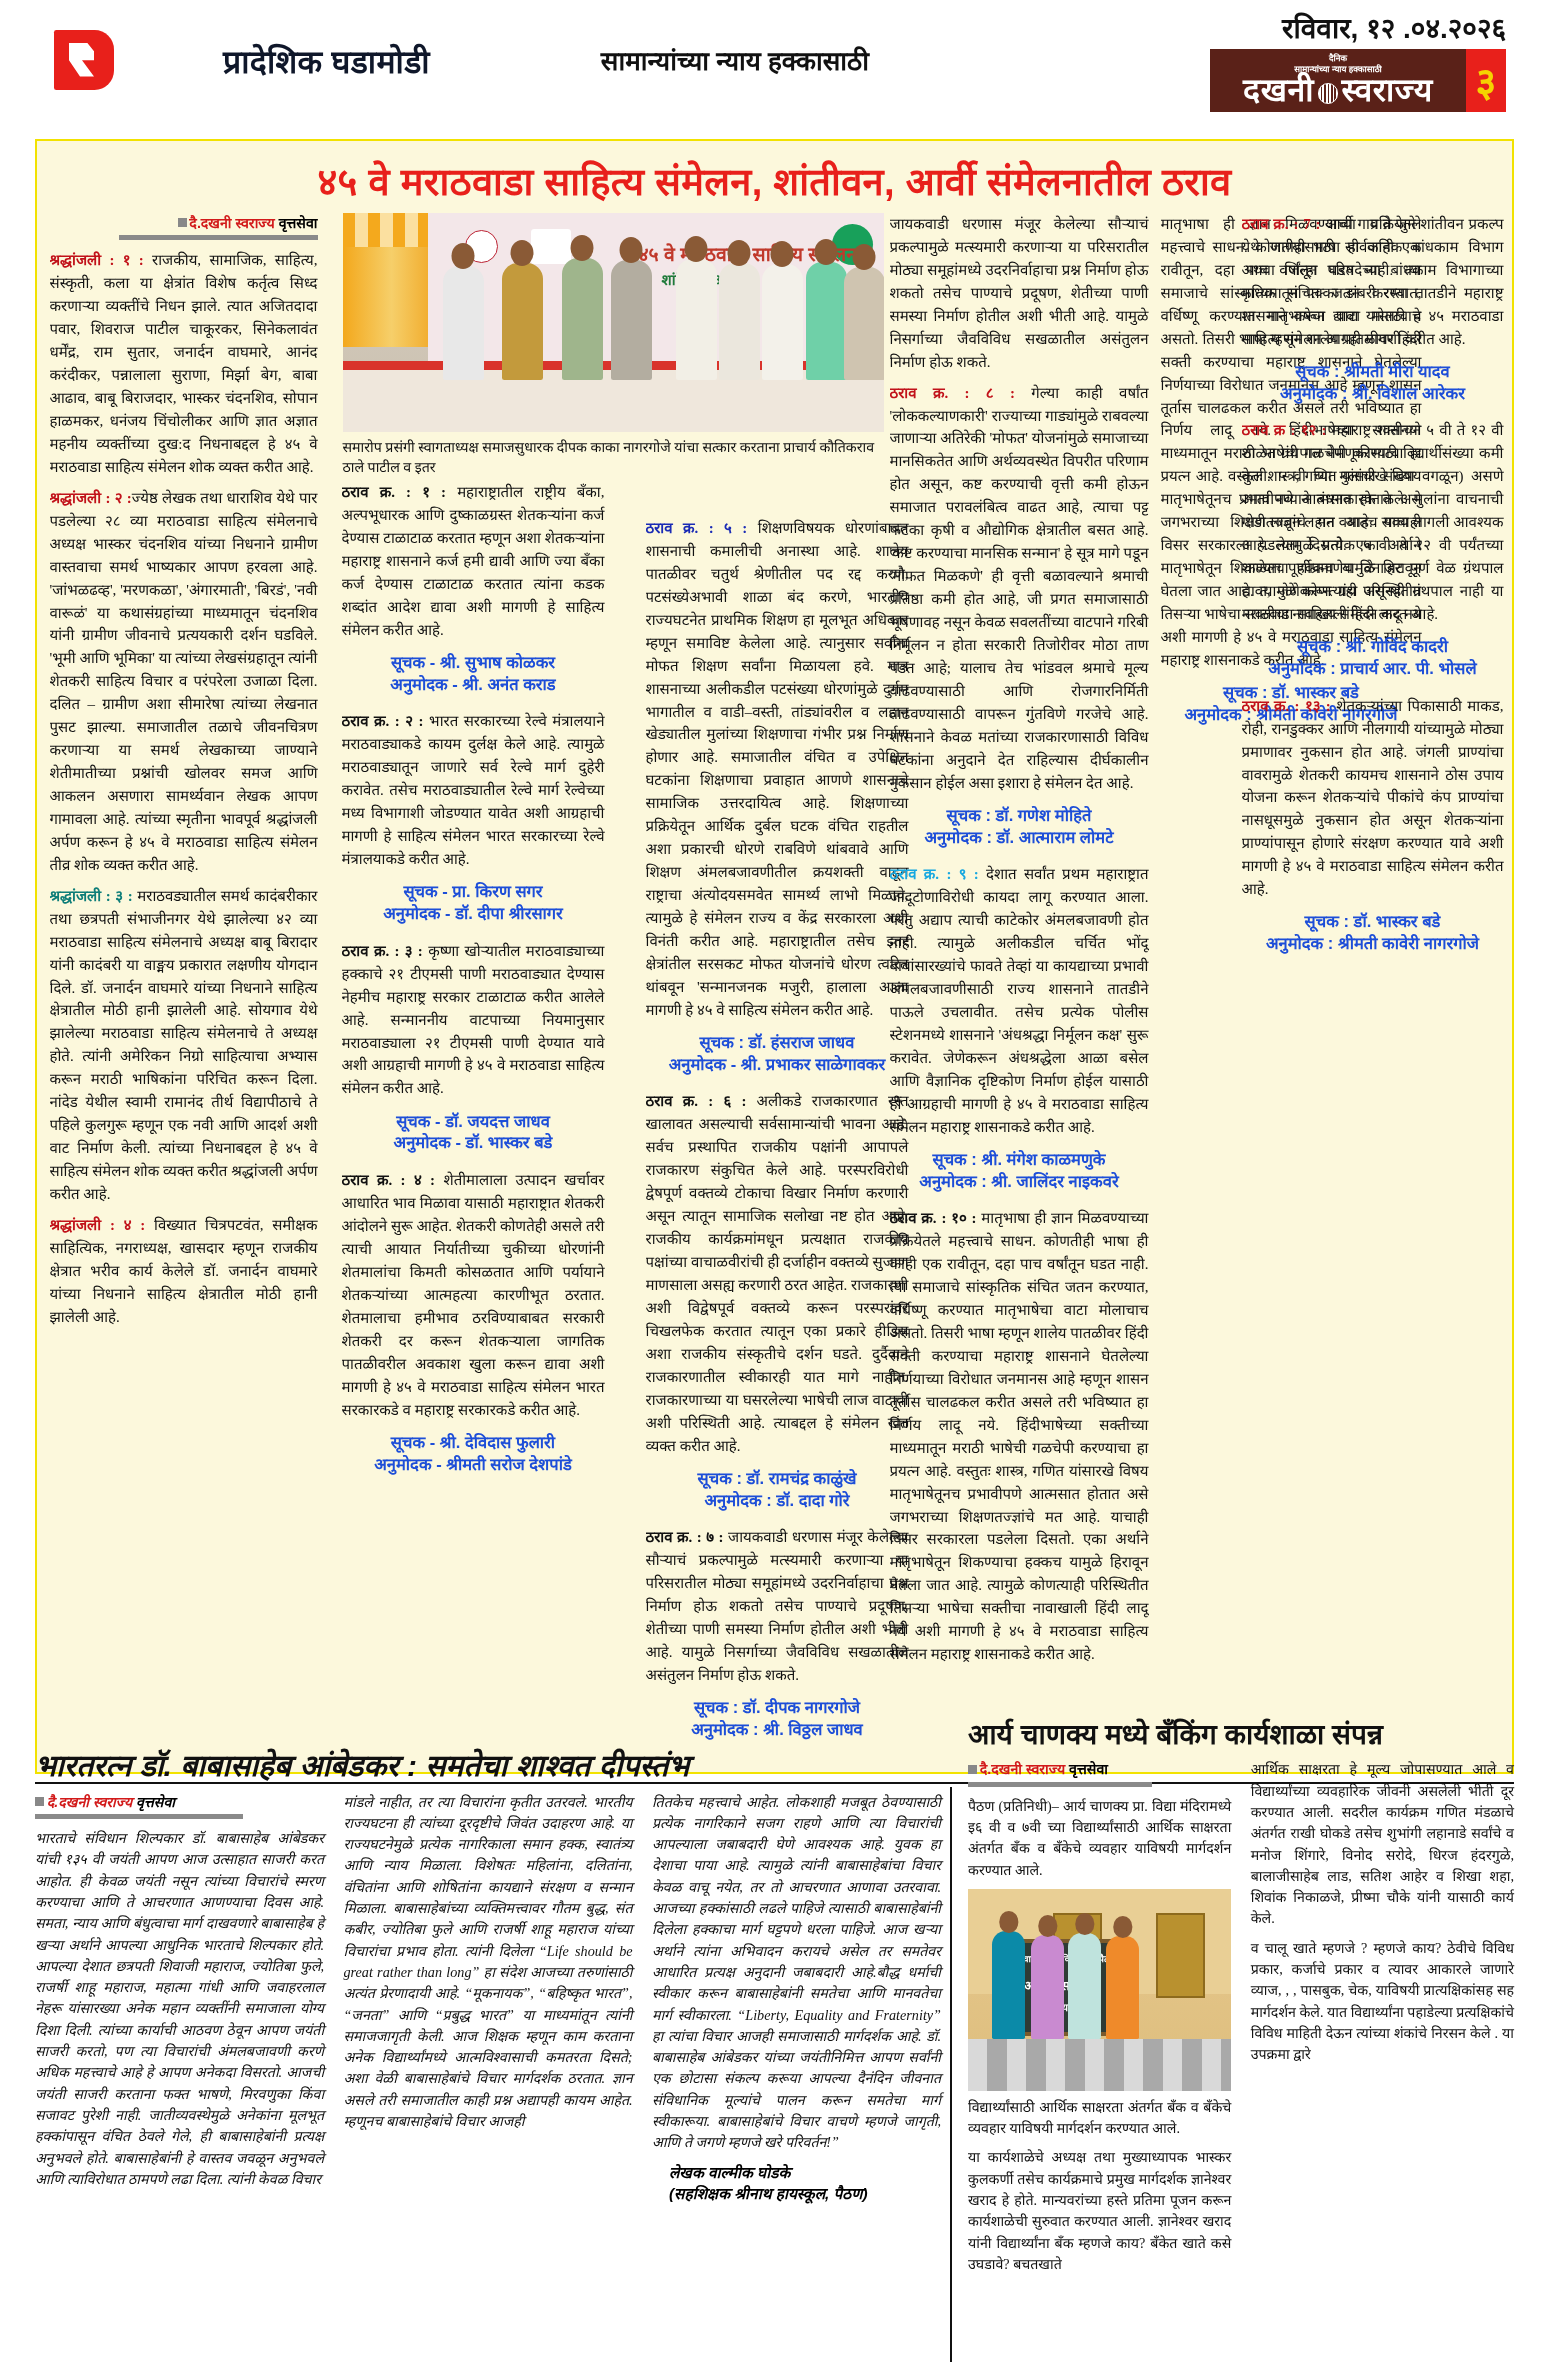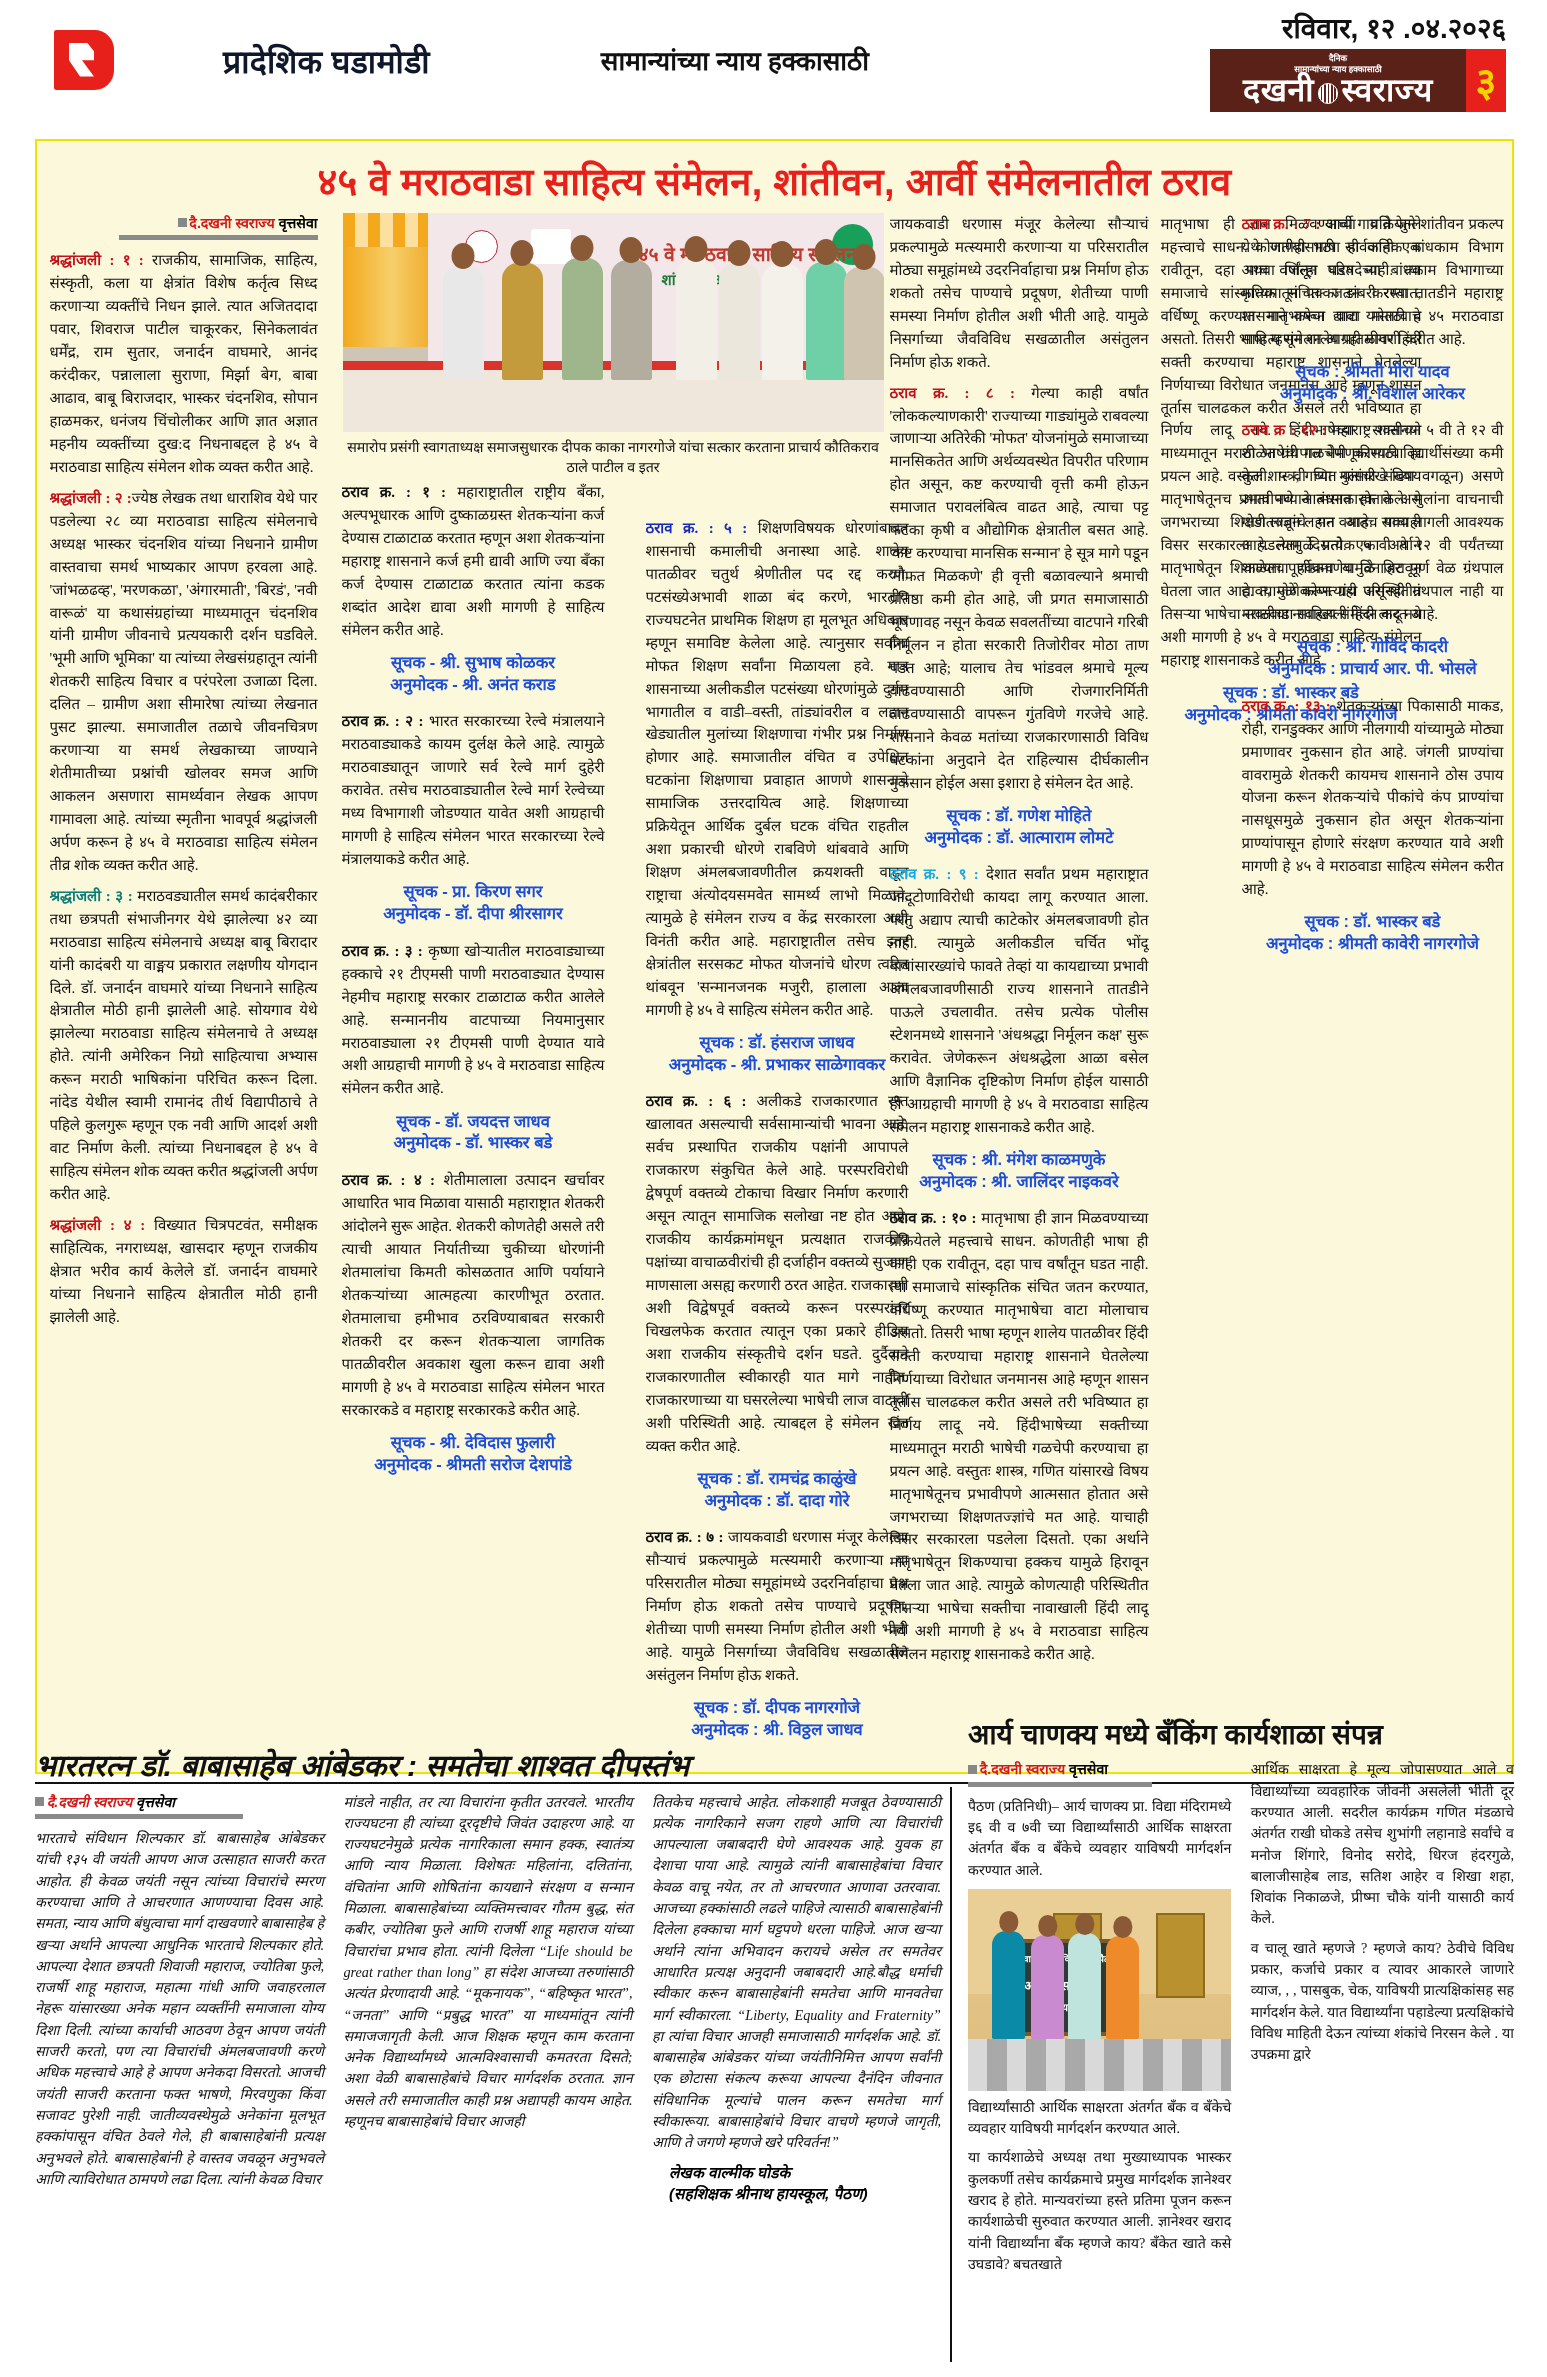--- a/index.html
+++ b/index.html
@@ -121,21 +121,21 @@
   }
 
   
   .photo-main {
     position:absolute; left:293px; top:0; width:541px; height:219px;
     background: linear-gradient(#d8cfc2,#c9bfae);
     overflow:hidden;
   }
   .photo-caption {
     position:absolute; left:293px; top:224px; width:541px;
-    text-align:center; font-size:14.2px; line-height:1.42; color:#111;
+    font-size:14.2px; line-height:1.42; color:#111;
   }
 
   
   .stage { position:absolute; inset:0; }
   .stage .backdrop{ position:absolute; left:85px; top:0; right:0; bottom:68px; background:#f3e7e9;}
   .stage .drape{ position:absolute;left:0;top:0;width:97px;bottom:85px;background:linear-gradient(90deg,#f3a81c,#f6cf6a,#f0a41f);}
   .stage .drape2{position:absolute;left:0;top:0;width:97px;height:34px;background:repeating-linear-gradient(90deg,#f4a91d 0 12.5px,#fbe0a0 12.5px 25px);}
   .stage .banner-title{position:absolute;left:296px;top:27px;color:#c0392b;font-weight:900;font-size:19.4px;font-family:"Liberation Sans",sans-serif;white-space:nowrap;}
   .stage .banner-sub{position:absolute;left:319px;top:56px;color:#1f7a3a;font-weight:800;font-size:15px;font-family:"Liberation Sans",sans-serif;}
   .stage .logo1{position:absolute;left:122px;top:17px;width:33px;height:33px;border-radius:50%;background:#fff;border:1.7px solid #b23;}

